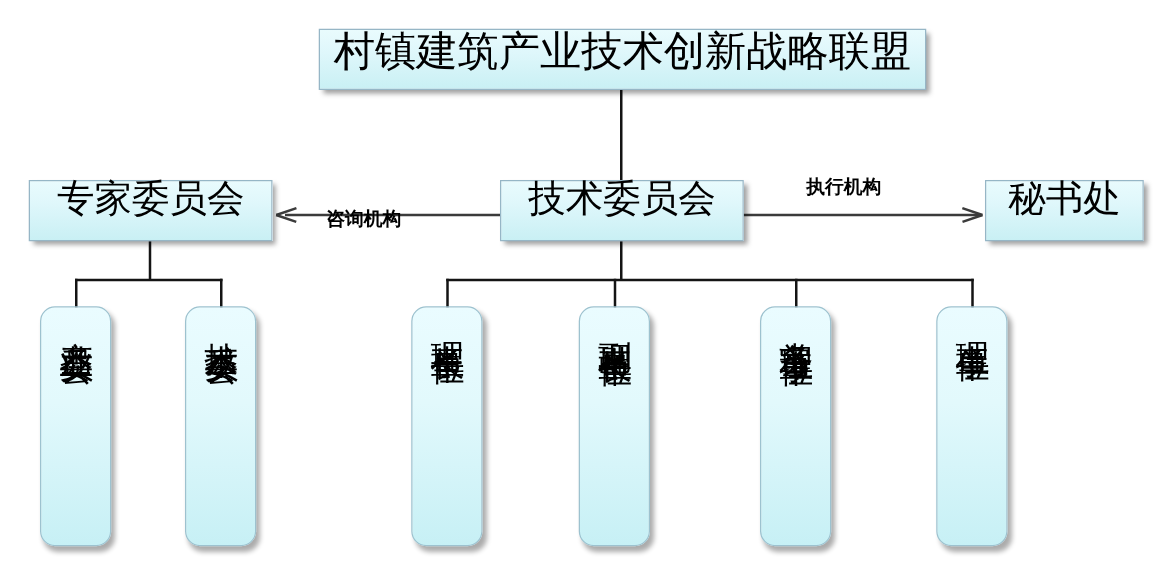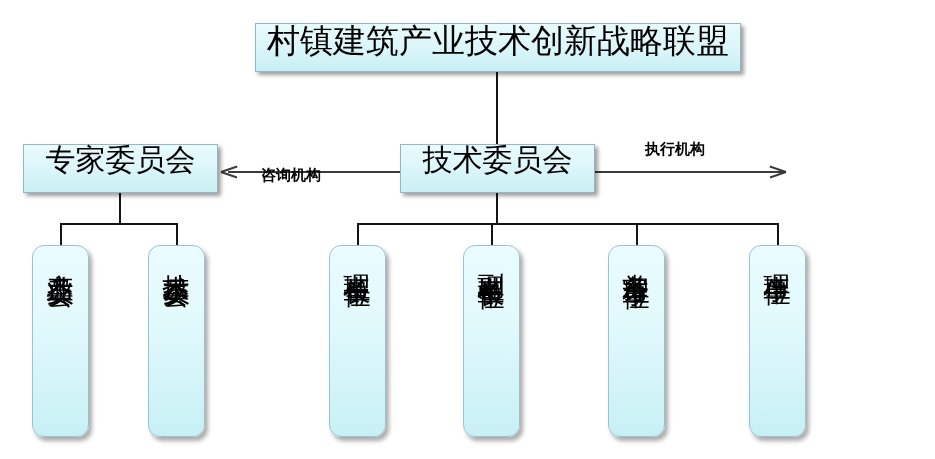--- a/index.html
+++ b/index.html
@@ -187,20 +187,23 @@
   </div>
 
   <div class="box" id="expert-box">
     <span class="hlabel">专家委员会</span>
   </div>
 
   <div class="box" id="council-box">
     <span class="hlabel">技术委员会</span>
   </div>
 
+  <div class="box" id="secretariat-box">
+    <span class="hlabel">秘书处</span>
+  </div>
 
   <div class="box rounded vbox" id="vbox-0">
     <span class="vlabel">产业委员会</span>
   </div>
   <div class="box rounded vbox" id="vbox-1">
     <span class="vlabel">技术委员会</span>
   </div>
 
   <div class="box rounded vbox" id="vbox-2">
     <span class="vlabel">理事长单位</span>

